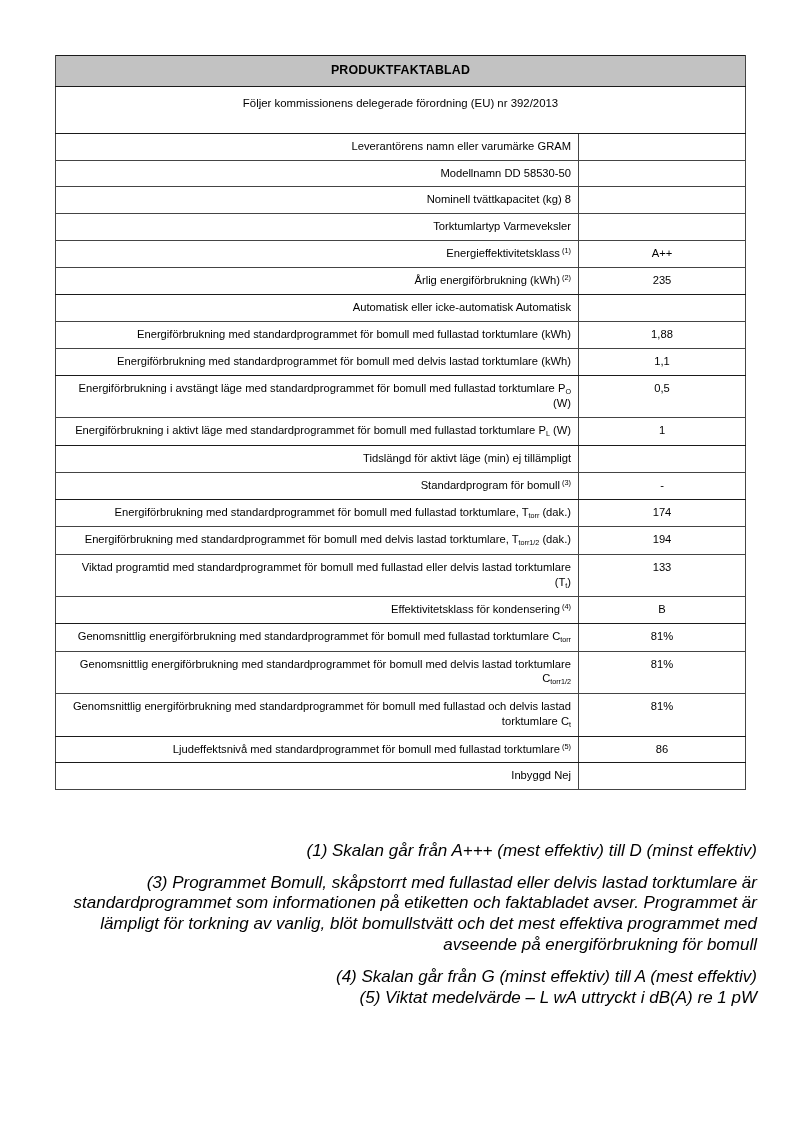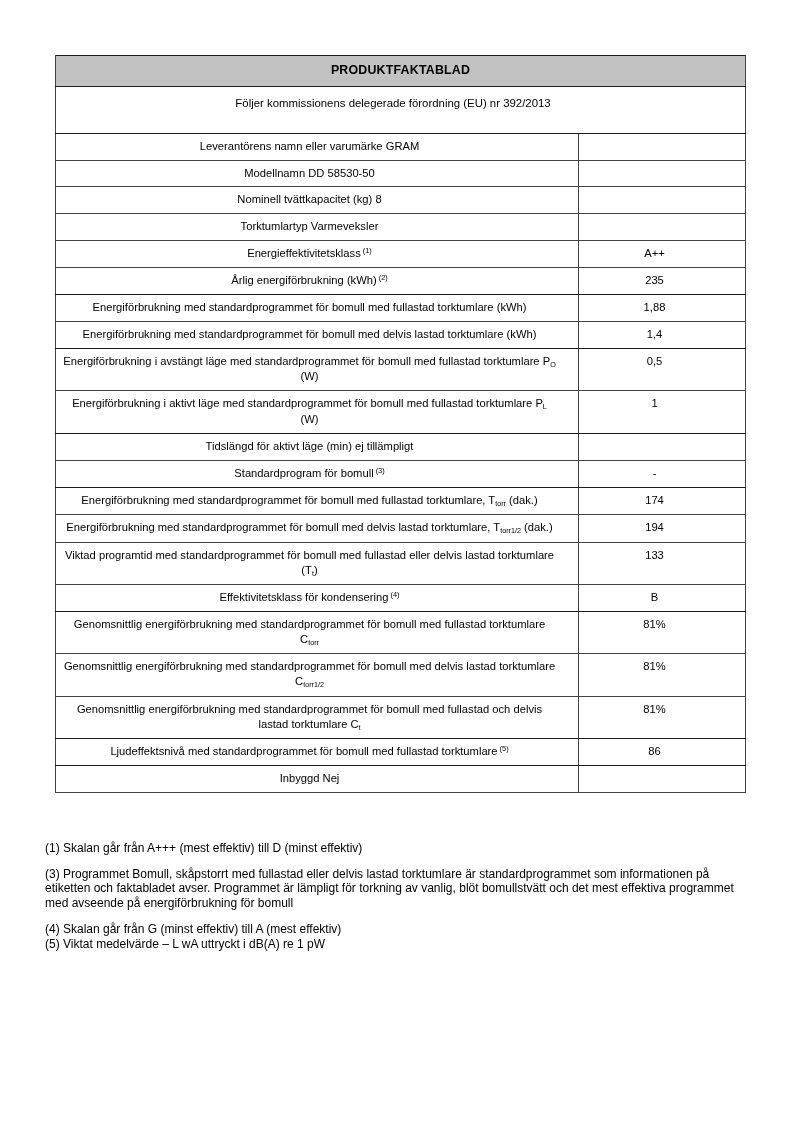--- a/index.html
+++ b/index.html
@@ -26,21 +26,21 @@
     position: absolute;
     left: 55px;
     top: 55px;
     width: 690px;
     border-collapse: collapse;
     table-layout: fixed;
     border: 1.6px solid #1a1a1a;
   }
   .fiche td {
     border: 1.2px solid #444;
-    padding: 5px 22px 6px 7px;
+    padding: 5px 7px 6px 7px;
     font-size: 11.2px;
     line-height: 1.33;
     vertical-align: top;
   }
   .fiche .title-row td {
     background: #c2c2c2;
     text-align: center;
     font-weight: bold;
     font-size: 12.4px;
     letter-spacing: 0.2px;
@@ -49,21 +49,21 @@
     border-top: none;
   }
   .fiche .sub-row td {
     text-align: center;
     font-size: 11.4px;
     padding-top: 9px;
     padding-bottom: 22px;
     border-bottom: 1.6px solid #1a1a1a;
   }
   .fiche td.label {
-    text-align: center;
+    text-align: right;
     width: 523px;
   }
   .fiche td.value {
     text-align: center;
     width: 167px;
     vertical-align: top;
   }
   .fiche tr.thick-top > td {
     border-top: 1.6px solid #1a1a1a;
   }
@@ -80,24 +80,25 @@
     vertical-align: -2px;
   }
   
   .notes {
     position: absolute;
     left: 45px;
     top: 841px;
     width: 712px;
   }
   .note {
-    font-size: 12px;
+    font-size: 17px;
     line-height: 1.22;
     margin-bottom: 11px;
-    text-align: left;
+    text-align: right;
+    font-style: italic;
   }
   .note.tight { margin-bottom: 1px; }
   .note:last-child { margin-bottom: 0; }
 </style>
 </head>
 <body>
 
 <div class="page">
 
   <table class="fiche">
@@ -132,26 +133,30 @@
         </tr>
         <tr>
           <td class="label">Energieffektivitetsklass<sup class="fn">(1)</sup></td>
           <td class="value">A++</td>
         </tr>
         <tr class="thick-bottom">
           <td class="label">Årlig energiförbrukning (kWh)<sup class="fn">(2)</sup></td>
           <td class="value">235</td>
         </tr>
         <tr>
+          <td class="label">Automatisk eller icke-automatisk Automatisk</td>
+          <td class="value"></td>
+        </tr>
+        <tr>
           <td class="label">Energiförbrukning med standardprogrammet för bomull med fullastad torktumlare (kWh)</td>
           <td class="value">1,88</td>
         </tr>
         <tr class="thick-bottom">
           <td class="label">Energiförbrukning med standardprogrammet för bomull med delvis lastad torktumlare (kWh)</td>
-          <td class="value">1,4</td>
+          <td class="value">1,1</td>
         </tr>
         <tr>
           <td class="label">Energiförbrukning i avstängt läge med standardprogrammet för bomull med fullastad torktumlare P<sub class="sb">O</sub> (W)</td>
           <td class="value">0,5</td>
         </tr>
         <tr class="thick-bottom">
           <td class="label">Energiförbrukning i aktivt läge med standardprogrammet för bomull med fullastad torktumlare P<sub class="sb">L</sub> (W)</td>
           <td class="value">1</td>
         </tr>
         <tr>

